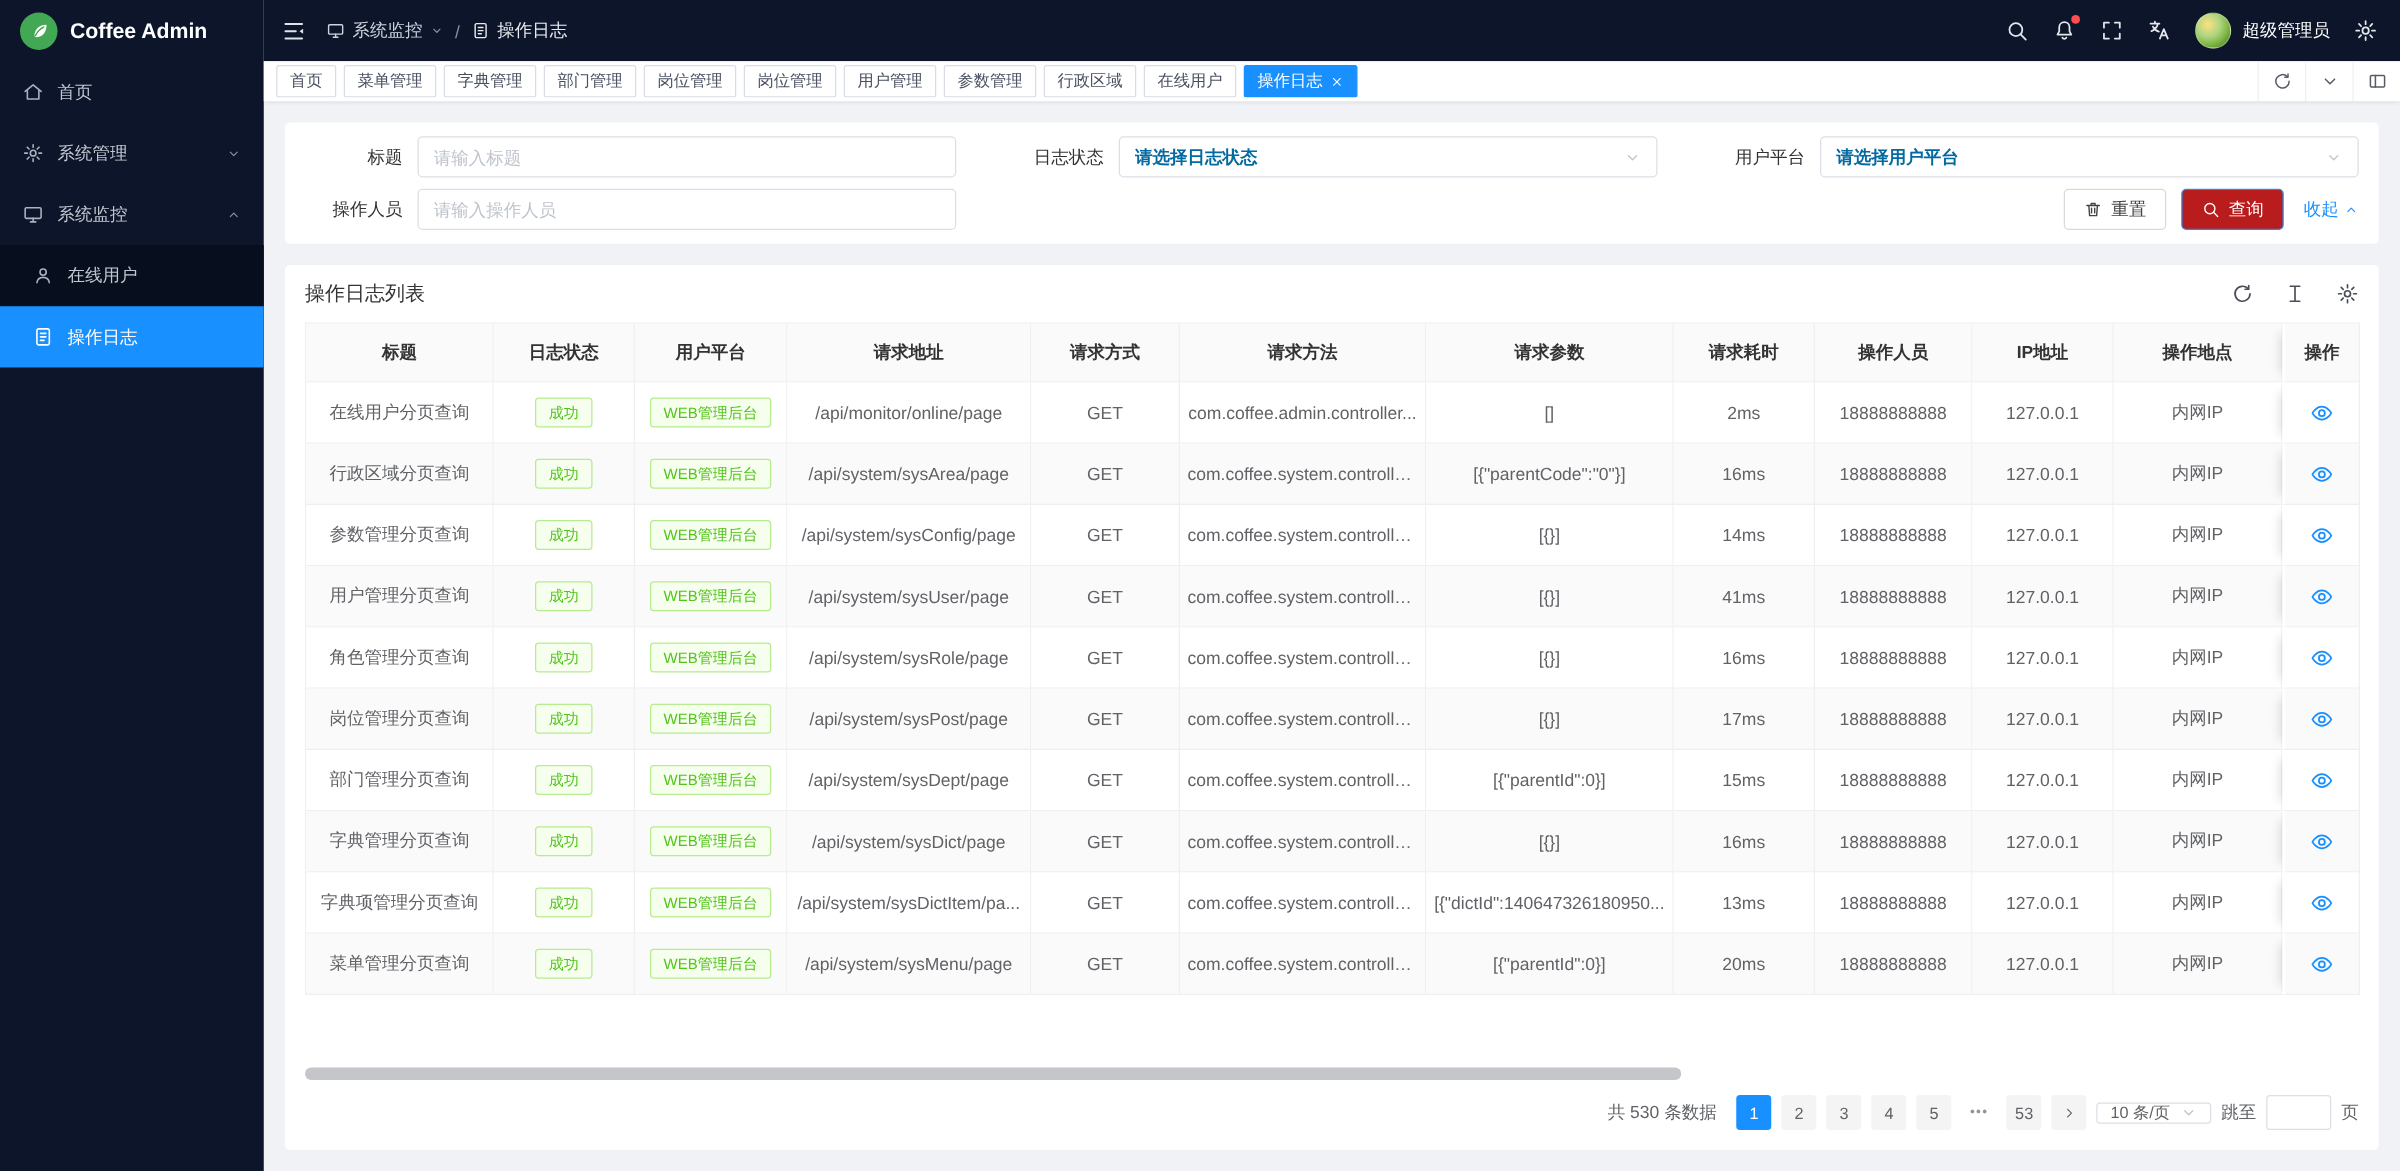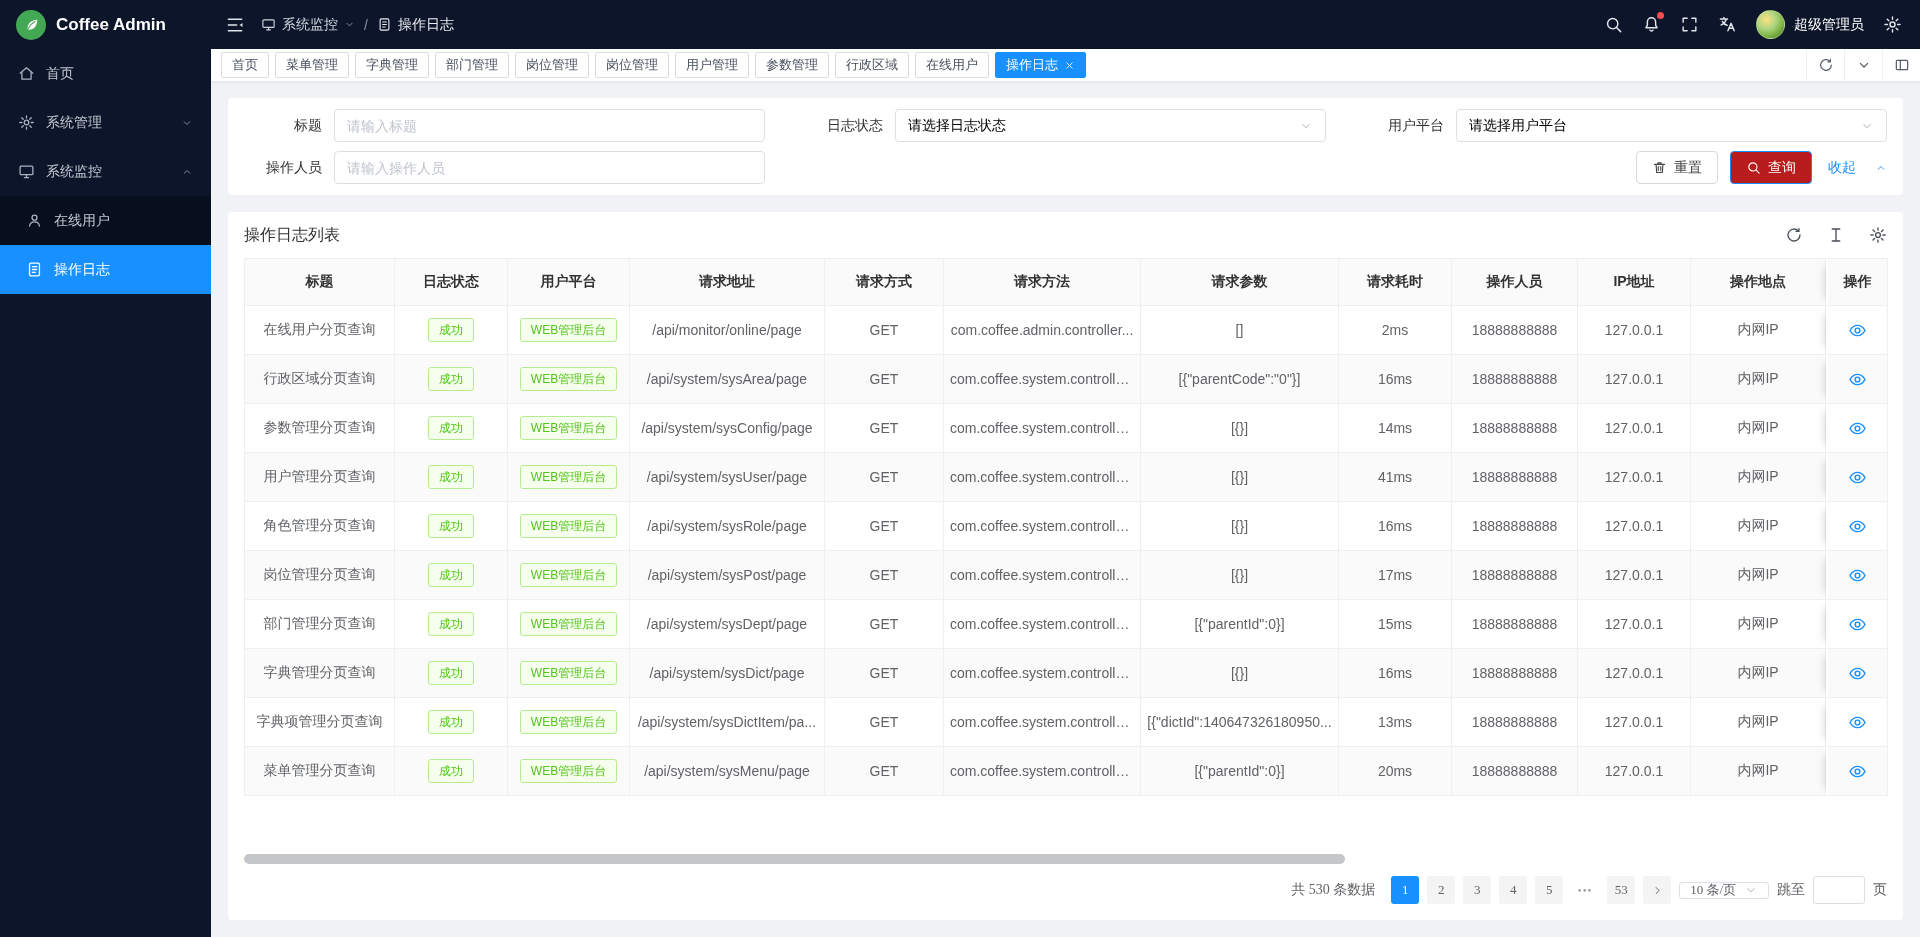--- a/index.html
+++ b/index.html
@@ -52,27 +52,27 @@
 
   .filter-card { background:#fff; border-radius:4px; padding:11px 16px; flex-shrink:0; }
   .filter-row { display:flex; gap:40px; align-items:center; }
   .filter-row + .filter-row { margin-top:9px; }
   .field { display:flex; align-items:center; flex:1; min-width:0; }
   .filter-row.second .field { flex:none; width:calc((100% - 80px) / 3); }
   .field-label { width:90px; text-align:right; padding-right:12px; font-size:14px; color:#333; flex-shrink:0; }
   .text-input { flex:1; height:33px; border:1px solid #dcdfe6; border-radius:4px; padding:0 12px; font-size:14px; color:#333; outline:none; font-family:inherit; min-width:0; }
   .text-input::placeholder { color:#bfc4cc; }
   .select { flex:1; height:33px; border:1px solid #dcdfe6; border-radius:4px; display:flex; align-items:center; padding:0 12px; background:#fff; cursor:pointer; min-width:0; }
-  .select .ph { flex:1; color:#000000; font-size:14px; white-space:nowrap; overflow:hidden; }
+  .select .ph { flex:1; color:#0369a1; font-size:14px; white-space:nowrap; overflow:hidden;font-weight:bold; }
   .select-arrow { font-size:14px; color:#c0c4cc; display:inline-flex; }
   .filter-actions { margin-left:auto; display:flex; align-items:center; gap:12px; }
   .btn { height:33px; padding:0 15px; border-radius:4px; border:1px solid #d9d9d9; background:#fff; color:#444; font-size:14px; display:inline-flex; align-items:center; gap:7px; cursor:pointer; font-family:inherit; white-space:nowrap; }
   .btn .ico { font-size:15px; display:inline-flex; }
   .btn.primary { background:#b91c1c; border-color:#1890ff; color:#fff; }
-  .collapse-link { color:#1890ff; display:inline-flex; align-items:center; gap:19px; font-size:14px; cursor:pointer; margin-left:4px; white-space:nowrap; }
+  .collapse-link { color:#1890ff; display:inline-flex; align-items:center; gap:4px; font-size:14px; cursor:pointer; margin-left:4px; white-space:nowrap; }
   .collapse-link .ico { font-size:12px; display:inline-flex; }
 
   
   .table-card { background:#fff; border-radius:4px; flex:1; min-height:0; display:flex; flex-direction:column; padding:0 16px 12px; }
   .card-head { height:46px; display:flex; align-items:center; flex-shrink:0; }
   .card-title { font-size:16px; font-weight:500; color:#333; }
   .card-tools { margin-left:auto; display:flex; align-items:center; gap:24px; }
   .tool { font-size:18px; color:#4a4f57; display:inline-flex; cursor:pointer; }
 
   .table-wrap table { width:100%; table-layout:fixed; border-collapse:separate; border-spacing:0; border-top:1px solid #efefef; border-left:1px solid #efefef; }
@@ -81,21 +81,21 @@
   td { height:49px; font-size:14px; color:#606266; background:#fff; }
   tbody tr:nth-child(even) td { background:#fafafa; }
   .sticky-col { border-left:2px solid #fff; box-shadow:-10px 0 8px -8px rgba(0,0,0,.13); }
   .badge { display:inline-block; padding:2px 10px; font-size:12px; line-height:1.5; border-radius:3px; border:1px solid #b7eb8f; color:#52c41a; background:#f6ffed; white-space:nowrap; }
   .eye-btn { font-size:19px; color:#1890ff; display:inline-flex; cursor:pointer; vertical-align:middle; }
 
   .table-spacer { flex:1; }
   .hscroll { height:10px; flex-shrink:0; }
   .hscroll-thumb { width:67%; height:10px; border-radius:5px; background:#c4c6c9; cursor:pointer; }
 
-  .pagination { height:36px; margin-top:8px; flex-shrink:0; display:flex; align-items:center; justify-content:flex-end; gap:8px; font-size:14px; color:#606266;font-family:Liberation Serif, serif; }
+  .pagination { height:36px; margin-top:8px; flex-shrink:0; display:flex; align-items:center; justify-content:flex-end; gap:8px; font-size:14px; color:#606266; }
   .total { margin-right:8px; white-space:nowrap; }
   .page-list { display:flex; gap:8px; }
   .page-btn { min-width:28px; height:28px; padding:0 5px; border-radius:3px; background:#f4f4f5; color:#606266; display:inline-flex; align-items:center; justify-content:center; font-size:13px; cursor:pointer; }
   .page-btn.active { background:#1890ff; color:#fff; }
   .page-btn.ellipsis { background:transparent; color:#909399; font-size:11px; letter-spacing:1px; }
   .size-select { height:17px; border:1px solid #dcdfe6; border-radius:3px; background:#fff; display:inline-flex; align-items:center; gap:8px; padding:0 10px; font-size:13px; color:#606266; cursor:pointer; white-space:nowrap; }
   .jump-label, .page-unit { white-space:nowrap; }
   .jump-input { width:52px; height:28px; border:1px solid #dcdfe6; border-radius:3px; outline:none; text-align:center; font-size:13px; font-family:inherit; }
 </style>
 </head>

